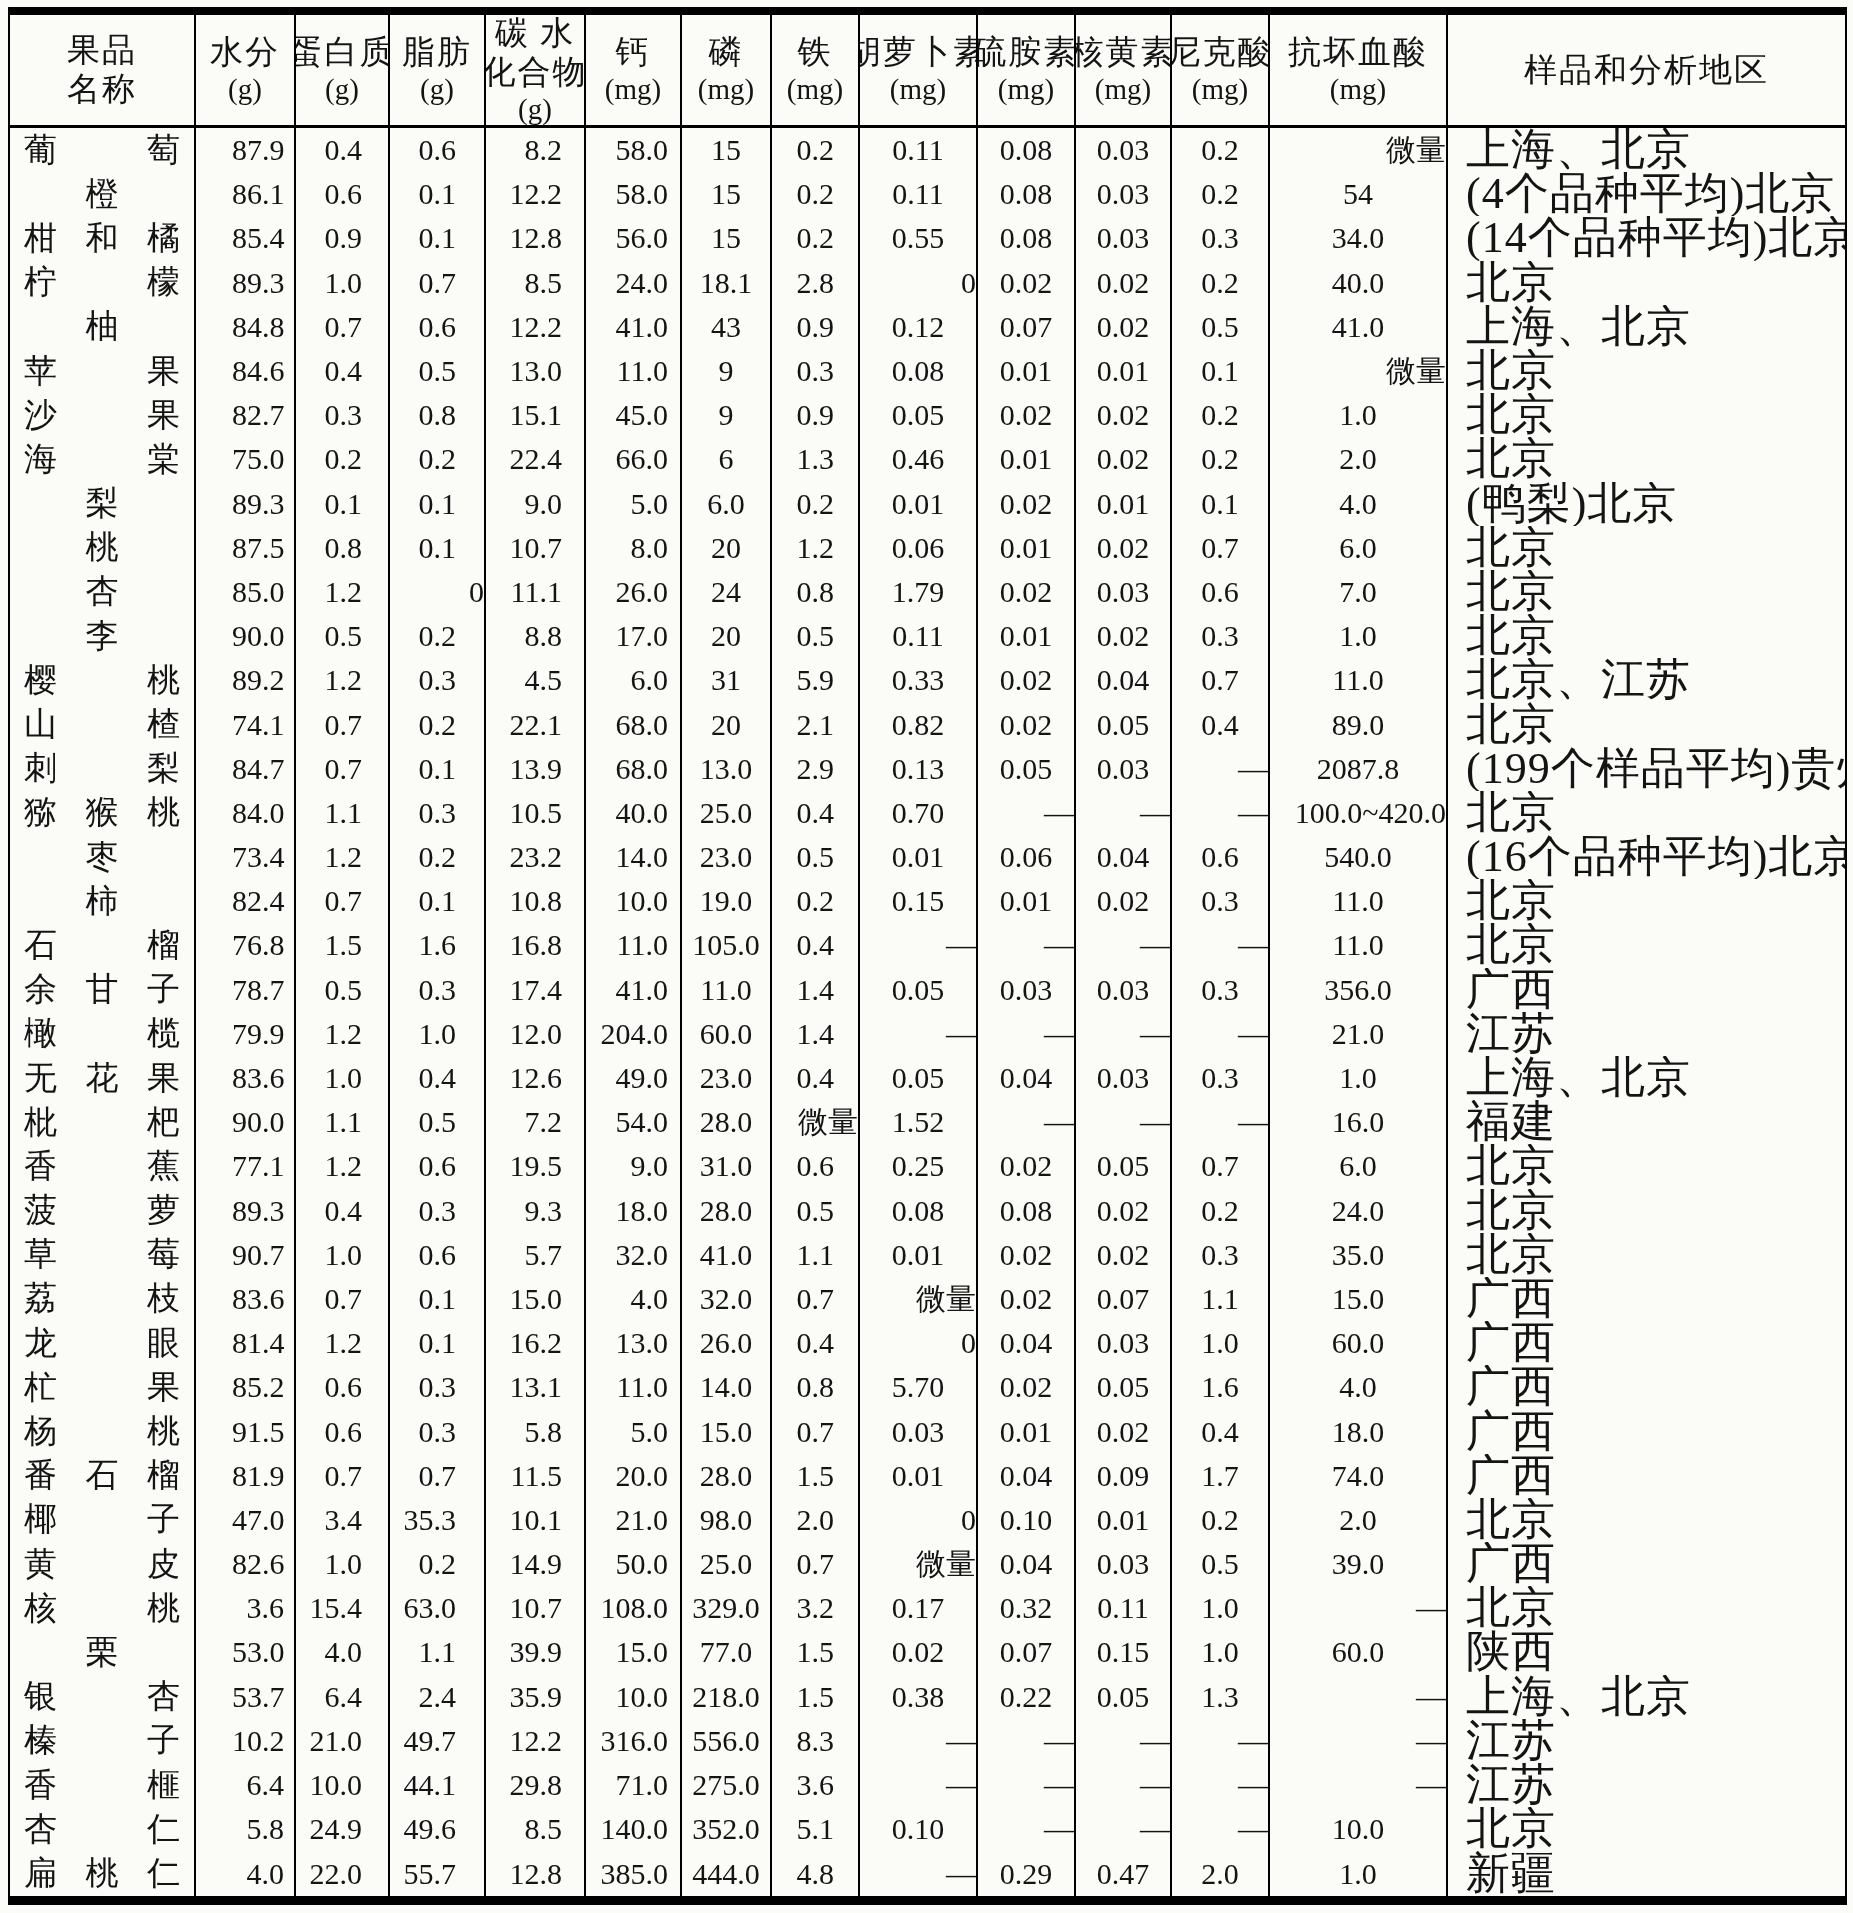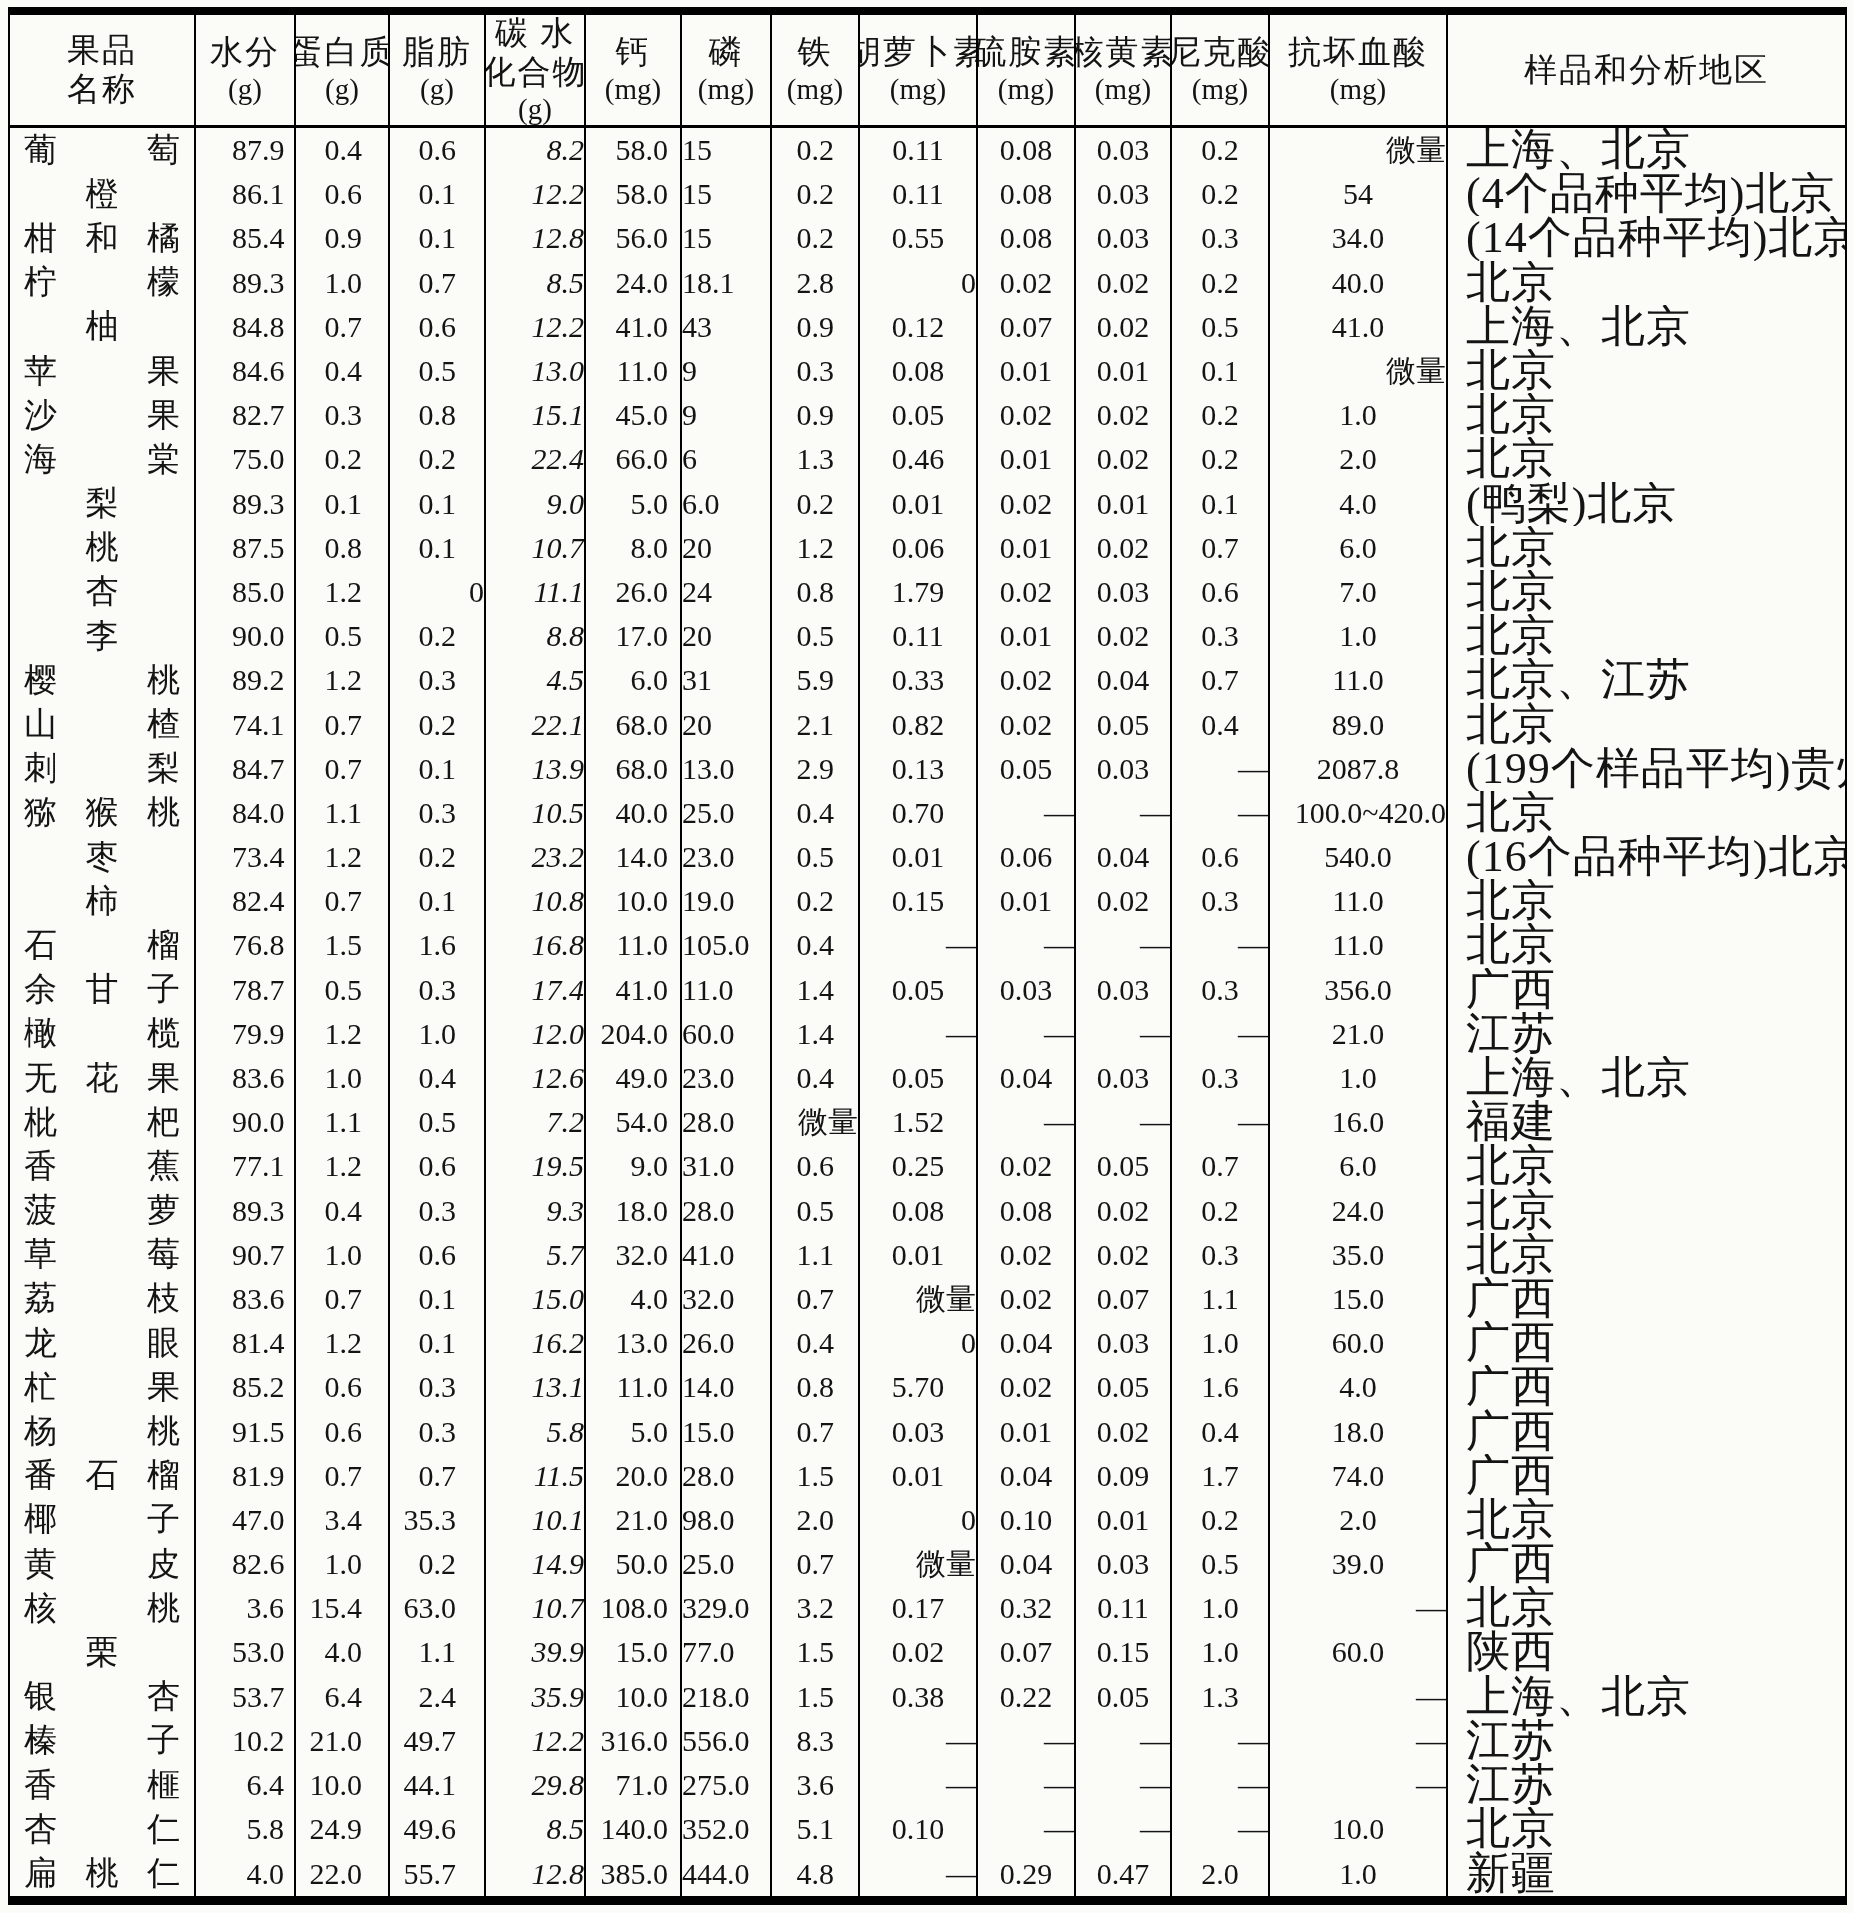--- a/index.html
+++ b/index.html
@@ -39,23 +39,23 @@
   .h-line{font-size:33px;letter-spacing:2px;}
   .h-unit{font-size:29px;letter-spacing:0;}
   
   td.col-name{font-size:33px;}
   .name-wrap{display:flex;justify-content:space-between;align-items:center;padding:0 14px;}
   .name-wrap.one{justify-content:center;}
   
   td.col-water{text-align:right;padding-right:10px;padding-left:36px;}
   td.col-protein{text-align:right;padding-right:26px;}
   td.col-fat{text-align:right;padding-right:28px;}
-  td.col-carb{text-align:right;font-style:italic;}
+  td.col-carb{text-align:right;padding-right:22px;}
   td.col-calcium{text-align:right;padding-right:12px;}
-  td.col-phosphorus{text-align:left;}
+  td.col-phosphorus{text-align:center;}
   td.col-iron{text-align:right;padding-right:24px;}
   td.col-carotene,td.col-thiamine,td.col-riboflavin,td.col-niacin,td.col-vitc{text-align:center;}
   td.special{text-align:right;padding-right:0 !important;}
   td.col-region{text-align:left;padding-left:18px;font-size:44px;letter-spacing:1px;}
 </style>
 </head>
 <body>
 
 <table>
   <colgroup>

